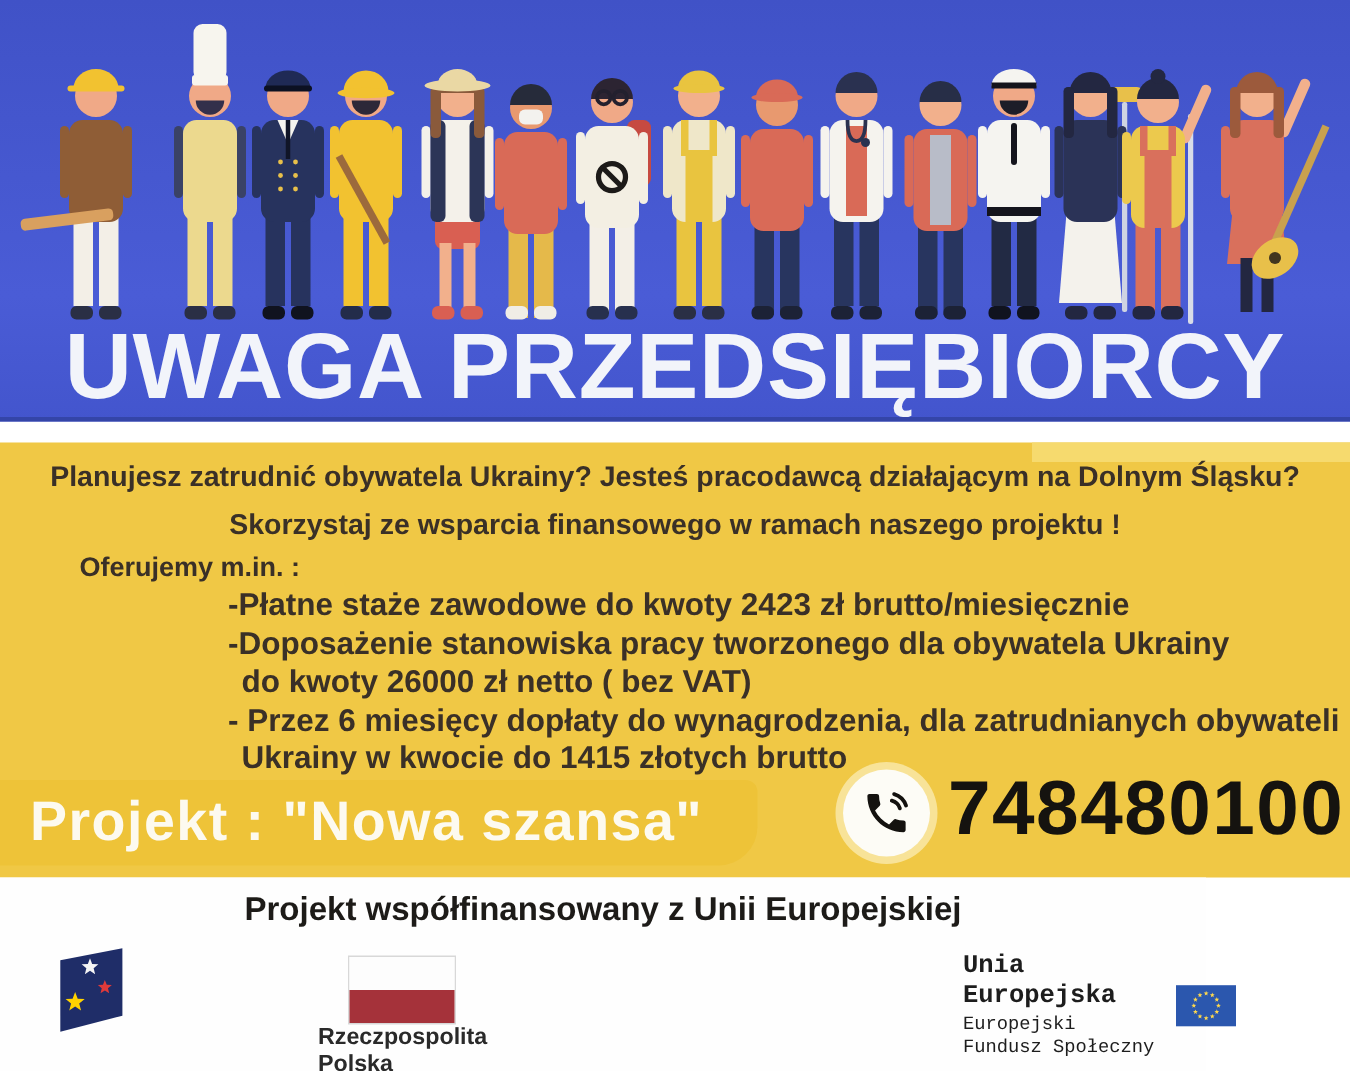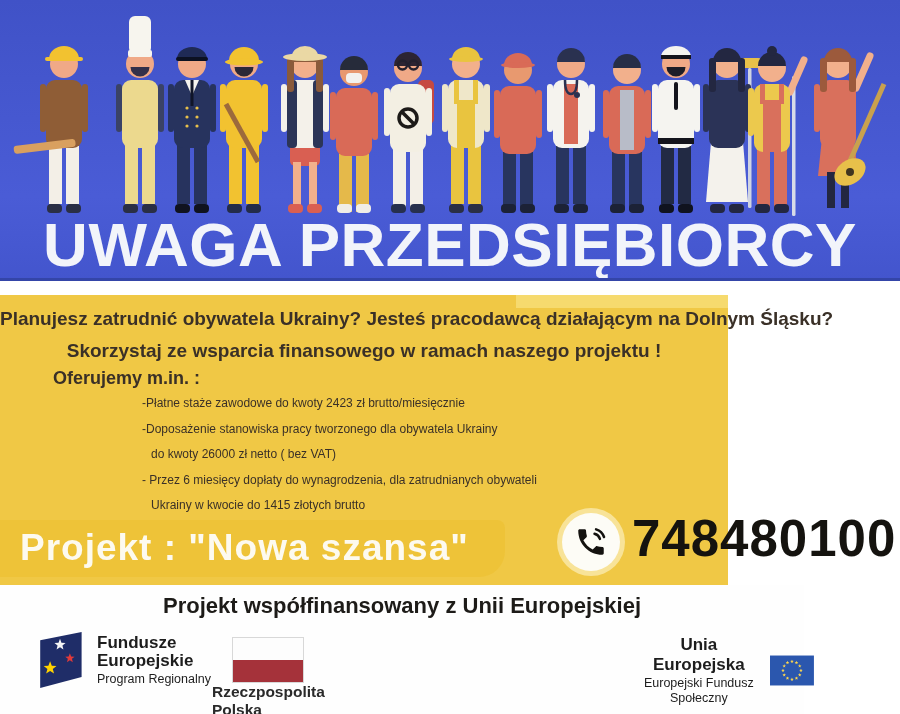--- a/index.html
+++ b/index.html
@@ -9,28 +9,28 @@
   
   .hero{position:absolute;top:0;left:0;width:900px;height:281px;
         background:linear-gradient(180deg,#4052c7 0%,#4a5cd6 70%,#4355cd 100%);}
   .hero-people{position:absolute;top:6px;left:0;}
   .headline{position:absolute;bottom:2px;left:0;width:100%;text-align:center;
             font-size:62px;font-weight:bold;color:#f2f4fa;letter-spacing:0.5px;
             white-space:nowrap;line-height:1.1;}
   .hero-bottom-line{position:absolute;bottom:0;left:0;width:100%;height:3px;background:#3445a8;}
 
   
-  .yellow{position:absolute;top:295px;left:0;width:728px;height:290px;
+  .yellow{position:absolute;top:295px;left:0;width:900px;height:290px;
           background:#f0c845;color:#3a3027;}
   .yellow-top-light{position:absolute;top:0;right:0;width:212px;height:13px;background:#f6da6e;}
   .intro{position:absolute;left:0;width:100%;text-align:center;
          font-size:19px;font-weight:bold;white-space:nowrap;}
   .intro1{top:13px;} .intro2{top:45px;}
   .offer-label{position:absolute;left:53px;top:73px;font-size:18px;font-weight:bold;}
-  .offer-list{position:absolute;left:142px;top:96px;font-size:12px;font-weight:normal;
+  .offer-list{position:absolute;left:152px;top:96px;font-size:21px;font-weight:bold;
               line-height:25.5px;white-space:nowrap;}
   .offer-item.indent{margin-left:9px;}
   .call-label{position:absolute;right:30px;top:190px;font-size:31px;font-weight:bold;color:#1b1916;}
   .phone-circle{position:absolute;left:562px;top:218px;width:58px;height:58px;border-radius:50%;
                 background:#fdfcf6;box-shadow:0 0 0 5px rgba(255,250,220,.55);
                 display:flex;align-items:center;justify-content:center;}
   .phone-number{position:absolute;left:632px;top:214px;font-size:51px;font-weight:bold;
                 color:#15130f;letter-spacing:1px;white-space:nowrap;}
   .project-band{position:absolute;left:0;top:225px;width:505px;height:57px;
                 background:#eec338;border-radius:0 8px 26px 0;}
@@ -47,21 +47,21 @@
   .fe-l1,.fe-l2{font-size:17px;font-weight:bold;}
   .fe-l3{font-size:12.5px;margin-top:3px;}
   .pl-logo{left:212px;top:52px;gap:0;flex-direction:column;}
   .pl-flag{width:72px;height:46px;border:1px solid #d8d8d8;box-sizing:border-box;}
   .pl-flag .w{height:50%;background:#fdfdfd;}
   .pl-flag .r{height:50%;background:#a5323a;}
   .pl-text{font-size:15.5px;font-weight:600;color:#2a2a2a;line-height:1.15;}
   .ds-logo{left:450px;top:42px;gap:12px;}
   .ds-text{font-size:23px;font-weight:800;color:#111;line-height:0.95;letter-spacing:0.5px;}
   .ue-logo{left:642px;top:50px;gap:14px;}
-  .ue-text{text-align:center;color:#1d1d1d;line-height:1.2;}
+  .ue-text{color:#1d1d1d;line-height:1.2;font-family:Liberation Mono, monospace;}
   .ue-l1{font-size:17px;font-weight:bold;}
   .ue-l2{font-size:12.5px;}
 </style>
 </head>
 <body>
 
 <div class="poster">
 
   <div class="hero">
     <svg id="people-svg" class="hero-people" width="900" height="210" viewBox="0 0 900 210">
@@ -323,25 +323,20 @@
 
     <div class="logo fe-logo">
       <svg width="54" height="66" viewBox="0 0 60 66">
         <polygon points="8,11 54,2 54,52 8,64" fill="#1f2d68"></polygon>
         <g id="fe-stars">
             <polygon points="30.0,9.5 31.6,13.7 36.2,14.0 32.7,16.9 33.8,21.3 30.0,18.8 26.2,21.3 27.3,16.9 23.8,14.0 28.4,13.7" fill="#f5f5f5"></polygon>
             <polygon points="41.0,25.5 42.4,29.1 46.2,29.3 43.3,31.7 44.2,35.4 41.0,33.4 37.8,35.4 38.7,31.7 35.8,29.3 39.6,29.1" fill="#e03a3a"></polygon>
             <polygon points="19.0,34.5 20.9,39.4 26.1,39.7 22.0,43.0 23.4,48.1 19.0,45.2 14.6,48.1 16.0,43.0 11.9,39.7 17.1,39.4" fill="#ffd200"></polygon>
           </g>
       </svg>
-      <div class="fe-text">
-        <div class="fe-l1">Fundusze</div>
-        <div class="fe-l2">Europejskie</div>
-        <div class="fe-l3">Program Regionalny</div>
-      </div>
     </div>
 
     <div class="logo pl-logo">
       <div class="pl-flag">
         <div class="w"></div>
           <div class="r"></div>
       </div>
       <div class="pl-text">
         <div>Rzeczpospolita</div>
         <div>Polska</div>

